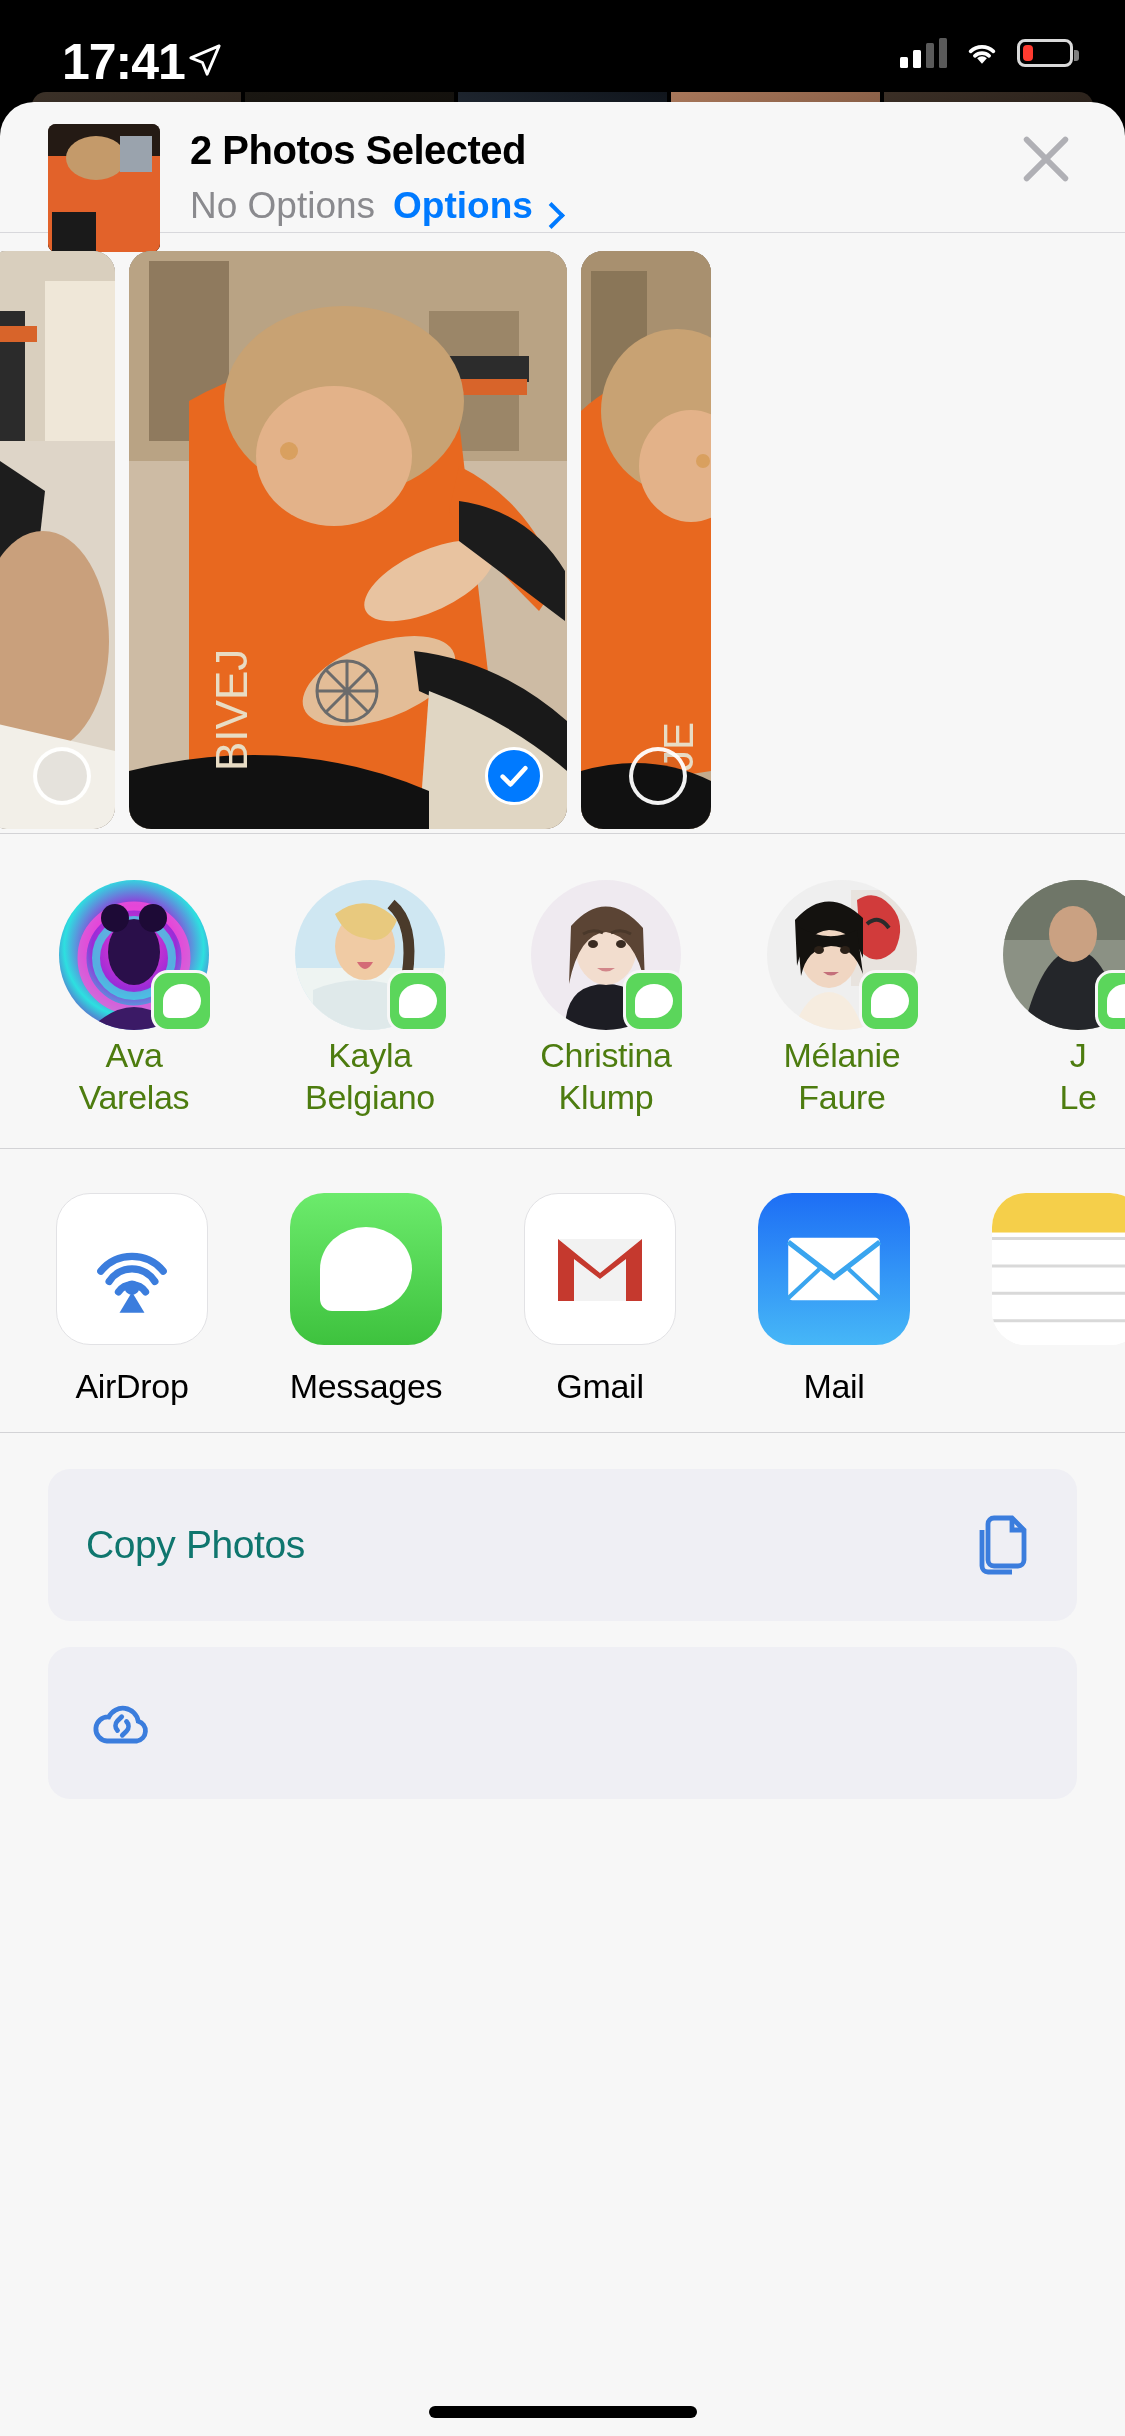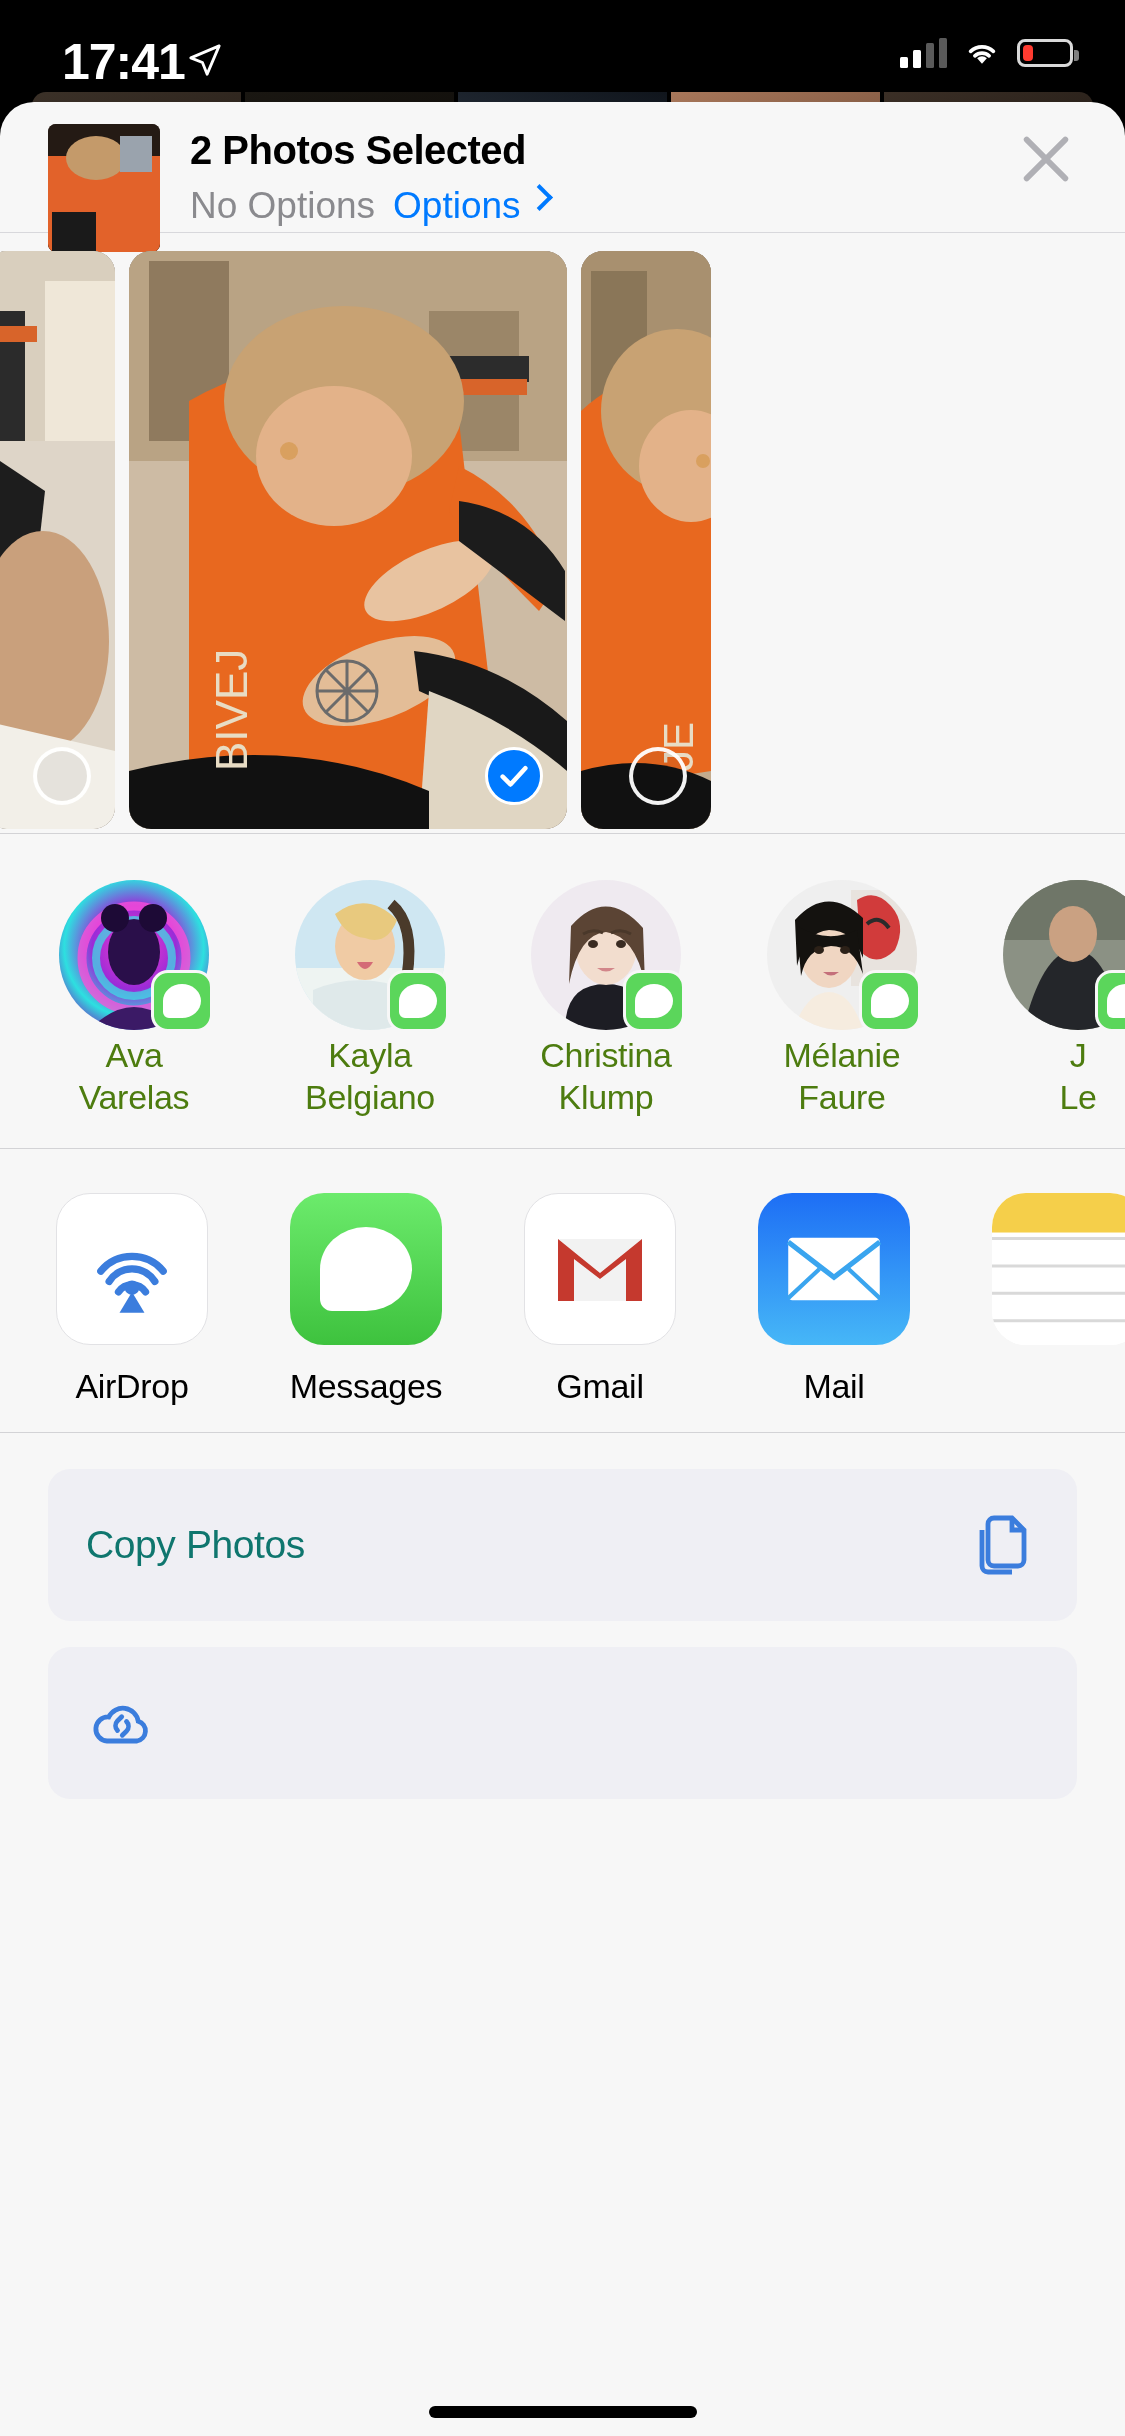--- a/index.html
+++ b/index.html
@@ -49,21 +49,21 @@
   
   .sheet-header { position:relative; height:130px;padding-left:48px; }
   .hdr-thumb {
     position:absolute; left:48px; top:22px; width:112px; height:128px;
     border-radius:8px; overflow:hidden; background:#3a2a20;
   }
   .hdr-text { position:absolute; left:190px; top:26px; }
   .hdr-title { font-size:40px; font-weight:600; color:#000; letter-spacing:-.5px; }
   .hdr-sub { margin-top:12px; display:flex; align-items:center; gap:18px; }
   .hdr-loc { font-size:37px; color:#8a8a8e; }
-  .hdr-options { font-size:37px; color:#007aff; display:flex; align-items:flex-start; gap:9px; }
+  .hdr-options { font-size:37px; color:#007aff; display:flex; align-items:flex-end; gap:9px;font-weight:bold; }
   .chev { width:14px; height:24px; position:relative; }
   .chev::before{ content:""; position:absolute; left:0; top:3px; width:15px; height:15px;
     border-top:4px solid #007aff; border-right:4px solid #007aff; transform:rotate(45deg); }
   .close-btn {
     position:absolute; right:44px; top:22px; width:70px; height:70px;
     display:flex; align-items:center; justify-content:center; cursor:pointer;
   }
   .close-btn svg { width:58px; height:58px; }
 
   .hdr-divider { height:1px; background:#d8d8dc; margin:0; }

